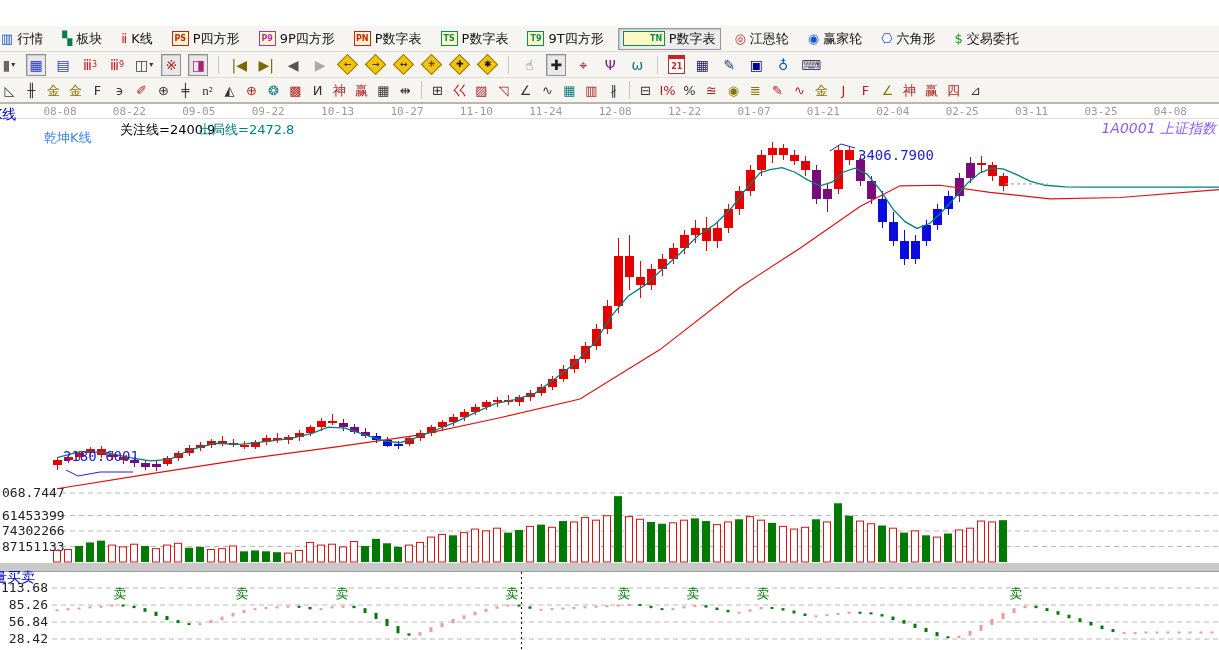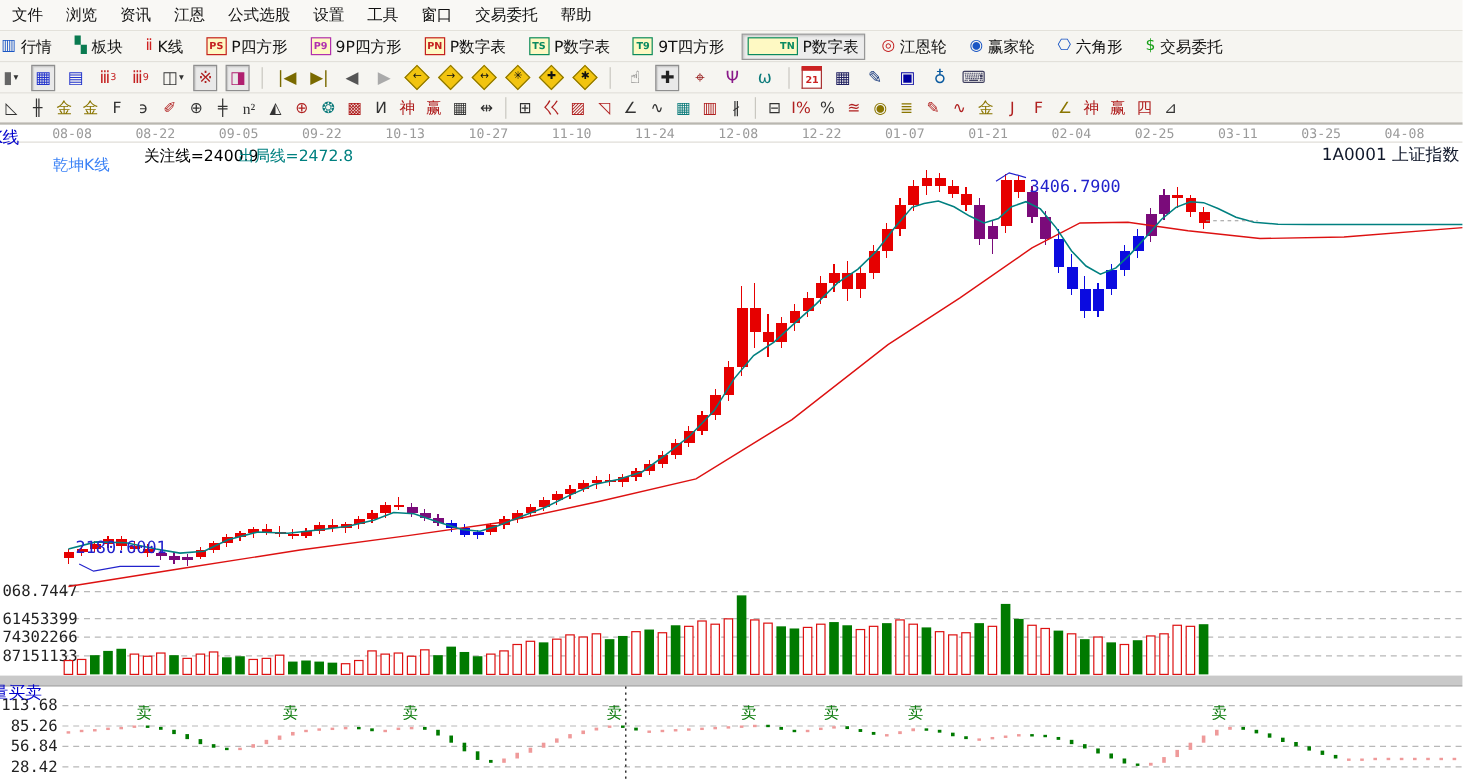--- a/index.html
+++ b/index.html
@@ -29,39 +29,27 @@
   #toolbar4{top:78px;height:26px;gap:3px;padding-left:4px;border-bottom:2px solid #b9b7b0;}
   .icon4{display:inline-flex;align-items:center;justify-content:center;min-width:19px;height:20px;
          font-size:13px;line-height:1;white-space:nowrap;}
   #chartwrap{position:absolute;top:104px;left:0;width:1219px;height:546px;background:#fff;}
   #chart{display:block;}
   .overlay{position:absolute;white-space:nowrap;pointer-events:none;}
   #pane-tab-kline{left:-7px;top:2px;color:#0000cc;font-size:14px;}
   #ind-title{left:44px;top:25px;color:#3b82f6;font-size:13px;}
   #attn-line{left:120px;top:17px;color:#000000;font-size:13px;}
   #exit-line{left:199px;top:17px;color:#008080;font-size:13px;}
-  #symbol{right:3px;top:16px;color:#0f172a;font-size:14px;}
+  #symbol{right:3px;top:16px;color:#8b5cf6;font-size:14px;font-style:italic;}
   #osc-label{left:-7px;top:465px;color:#0000cc;font-size:14px;}
 </style>
 </head>
 <body>
 
 <div id="app">
-  <div id="menubar" class="bar">
-      <span class="menu-item">文件</span>
-      <span class="menu-item">浏览</span>
-      <span class="menu-item">资讯</span>
-      <span class="menu-item">江恩</span>
-      <span class="menu-item">公式选股</span>
-      <span class="menu-item">设置</span>
-      <span class="menu-item">工具</span>
-      <span class="menu-item">窗口</span>
-      <span class="menu-item">交易委托</span>
-      <span class="menu-item">帮助</span>
-    </div>
   <div id="toolbar2" class="bar">
       <div class="tbtn">
         <span class="gicon" style="color: rgb(26, 86, 196); margin-left: -6px;">▥</span>
         <span>行情</span>
       </div>
       <div class="tbtn">
         <span class="gicon" style="color: rgb(10, 122, 80);">▚</span>
         <span>板块</span>
       </div>
       <div class="tbtn">

